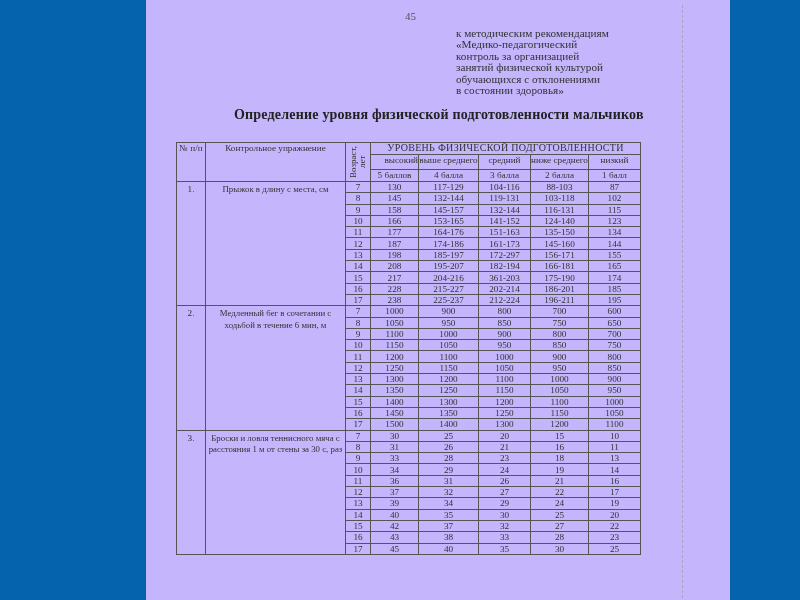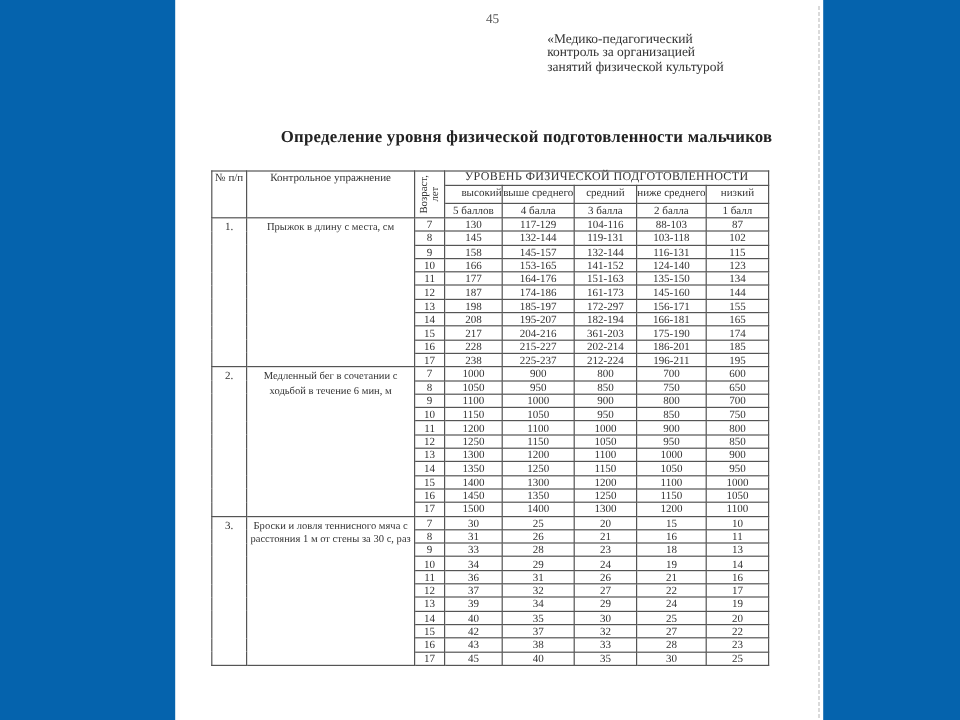--- a/index.html
+++ b/index.html
@@ -1,17 +1,17 @@
 <!DOCTYPE html>
 <html><head>
 <meta charset="utf-8">
 <style>
   html, body { margin:0; padding:0; }
   body { width:800px; height:600px; background:#0563ad; position:relative; overflow:hidden; font-family:"Liberation Serif", "DejaVu Serif", serif; color:#333; }
-  .page { position:absolute; left:146px; top:0; width:540px; height:600px; background:#ffffff; }
+  .page { position:absolute; left:146px; top:0; width:540px; height:600px; background:#c4b5fd;padding-left:44px; }
   .scanline { position:absolute; left:536px; top:5px; width:1px; height:595px; background:repeating-linear-gradient(#999 0 3px, transparent 3px 5px); opacity:.6; }
   .pagenum { position:absolute; left:259px; top:10px; font-size:11px; color:#555; }
   .appendix { position:absolute; left:310px; top:28px; width:220px; font-size:11.2px; line-height:11.4px; color:#333; }
   .appendix .t { font-weight:bold; font-size:12px; color:#222; }
   .doc-title { position:absolute; left:88px; top:107px; font-weight:bold; font-size:14px; letter-spacing:.2px; color:#222; white-space:nowrap; }
   table { position:absolute; left:30px; top:142px; border-collapse:collapse; font-size:9.2px; color:#333; }
   td, th { border:1px solid #555; padding:0; text-align:center; font-weight:normal; line-height:10px; }
   th { vertical-align:top; }
   .c-no { width:28px; }
   .c-ex { width:139px;text-align:center; }
@@ -28,23 +28,26 @@
   td.num { vertical-align:top; padding-top:2px; }
 </style>
 </head>
 <body>
 
 <div class="page">
   <div class="scanline"></div>
   <div class="pagenum">45</div>
 
   <div class="appendix">
+    <div>к методическим рекомендациям</div>
     <div>«Медико-педагогический</div>
     <div>контроль за  организацией</div>
     <div>занятий физической культурой</div>
+    <div>обучающихся с отклонениями</div>
+    <div>в состоянии здоровья»</div>
   </div>
 
   <div class="doc-title">Определение уровня физической подготовленности мальчиков</div>
 
   <table>
     <thead>
       <tr>
         <th class="c-no" rowspan="3">№ п/п</th>
         <th class="c-ex" rowspan="3">Контрольное упражнение</th>
         <th class="c-age" rowspan="3">

